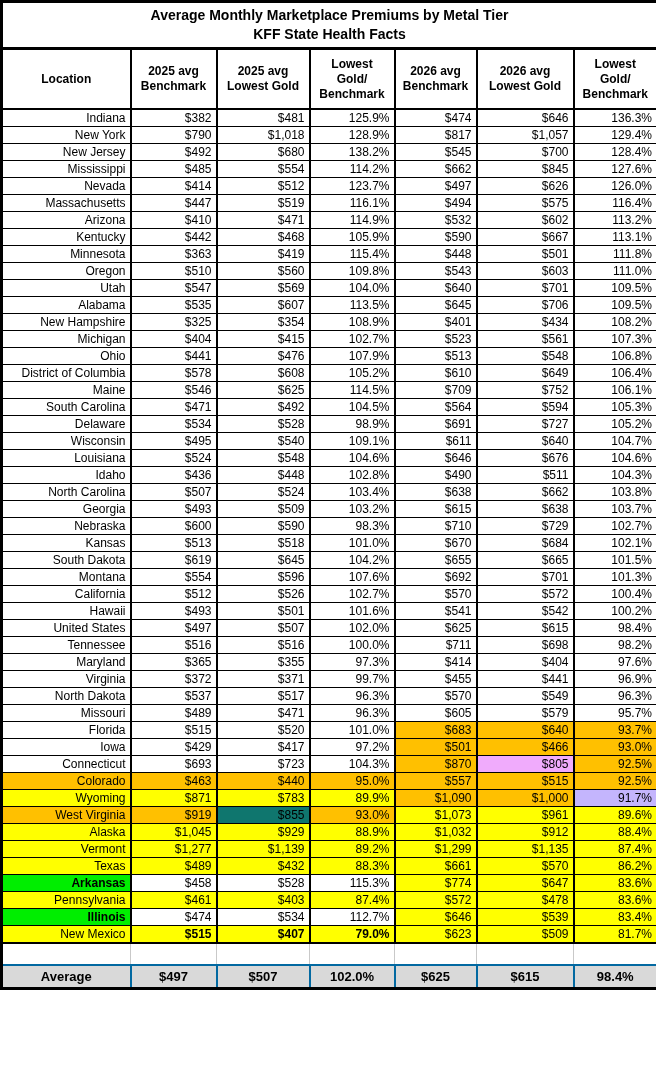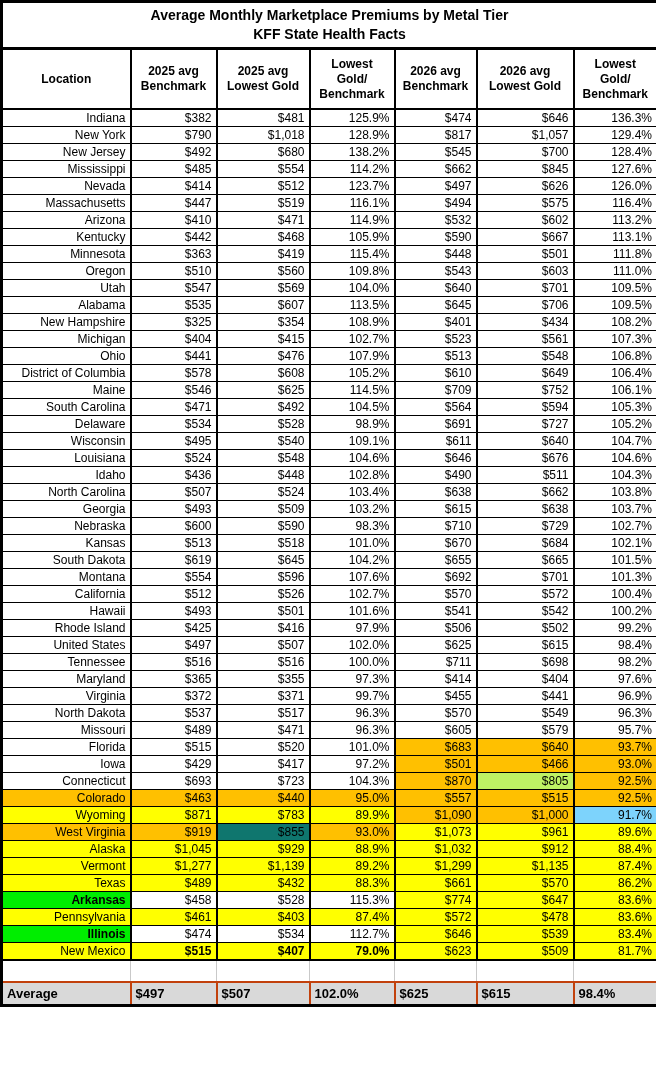--- a/index.html
+++ b/index.html
@@ -21,22 +21,22 @@
                   height:16px; font-size:12px; text-align:right; padding:0 4px;
                   white-space:nowrap; line-height:16px; }
   tbody.data td.b { font-weight:bold; }
 
   
   tr.spacer td { border:none; border-top:2px solid #000;
                  border-left:1px solid #c9c9c9; border-right:1px solid #c9c9c9;
                  height:18px; background:#fff; }
 
   
-  tr.average td { border:2px solid #c2410c; height:21px; font-size:13px; font-weight:bold;
-                  text-align:left; padding:0 4px; white-space:nowrap; }
+  tr.average td { border:2px solid #0369a1; height:21px; font-size:13px; font-weight:bold;
+                  text-align:center; padding:0 4px; white-space:nowrap; }
 </style>
 </head>
 <body>
 
 <table>
   <colgroup>
     <col style="width:129px">
       <col style="width:86px">
       <col style="width:93px">
     <col style="width:85px">
@@ -334,29 +334,20 @@
       <tr>
         <td>Hawaii</td>
         <td>$493</td>
         <td>$501</td>
         <td>101.6%</td>
         <td>$541</td>
         <td>$542</td>
         <td>100.2%</td>
       </tr>
       <tr>
-        <td>Rhode Island</td>
-        <td>$425</td>
-        <td>$416</td>
-        <td>97.9%</td>
-        <td>$506</td>
-        <td>$502</td>
-        <td>99.2%</td>
-      </tr>
-      <tr>
         <td>United States</td>
         <td>$497</td>
         <td>$507</td>
         <td>102.0%</td>
         <td>$625</td>
         <td>$615</td>
         <td>98.4%</td>
       </tr>
       <tr>
         <td>Tennessee</td>
@@ -420,40 +411,40 @@
         <td style="background: rgb(255, 192, 0);">$501</td>
         <td style="background: rgb(255, 192, 0);">$466</td>
         <td style="background: rgb(255, 192, 0);">93.0%</td>
       </tr>
       <tr>
         <td>Connecticut</td>
         <td>$693</td>
         <td>$723</td>
         <td>104.3%</td>
         <td style="background: rgb(255, 192, 0); margin-left: 36px;">$870</td>
-        <td style="background: #bef264;">$805</td>
+        <td style="background: #f0abfc;">$805</td>
         <td style="background: rgb(255, 192, 0);">92.5%</td>
       </tr>
       <tr>
         <td style="background: rgb(255, 192, 0);">Colorado</td>
         <td style="background: rgb(255, 192, 0);">$463</td>
         <td style="background: rgb(255, 192, 0);">$440</td>
         <td style="background: rgb(255, 192, 0);">95.0%</td>
         <td style="background: rgb(255, 192, 0);">$557</td>
         <td style="background: rgb(255, 192, 0);">$515</td>
         <td style="background: rgb(255, 192, 0);">92.5%</td>
       </tr>
       <tr>
         <td style="background: rgb(255, 255, 0);">Wyoming</td>
         <td style="background: rgb(255, 255, 0);">$871</td>
         <td style="background: rgb(255, 255, 0);">$783</td>
         <td style="background: rgb(255, 255, 0);">89.9%</td>
         <td style="background: rgb(255, 192, 0);">$1,090</td>
         <td style="background: rgb(255, 192, 0);">$1,000</td>
-        <td style="background: #7dd3fc;">91.7%</td>
+        <td style="background: #c4b5fd;">91.7%</td>
       </tr>
       <tr>
         <td style="background: rgb(255, 192, 0);">West Virginia</td>
         <td style="background: rgb(255, 192, 0); padding-left: 32px;">$919</td>
         <td style="background: #0f766e;">$855</td>
         <td style="background: rgb(255, 192, 0);">93.0%</td>
         <td style="background: rgb(255, 255, 0);">$1,073</td>
         <td style="background: rgb(255, 255, 0);">$961</td>
         <td style="background: rgb(255, 255, 0); padding-left: 6px;">89.6%</td>
       </tr>

